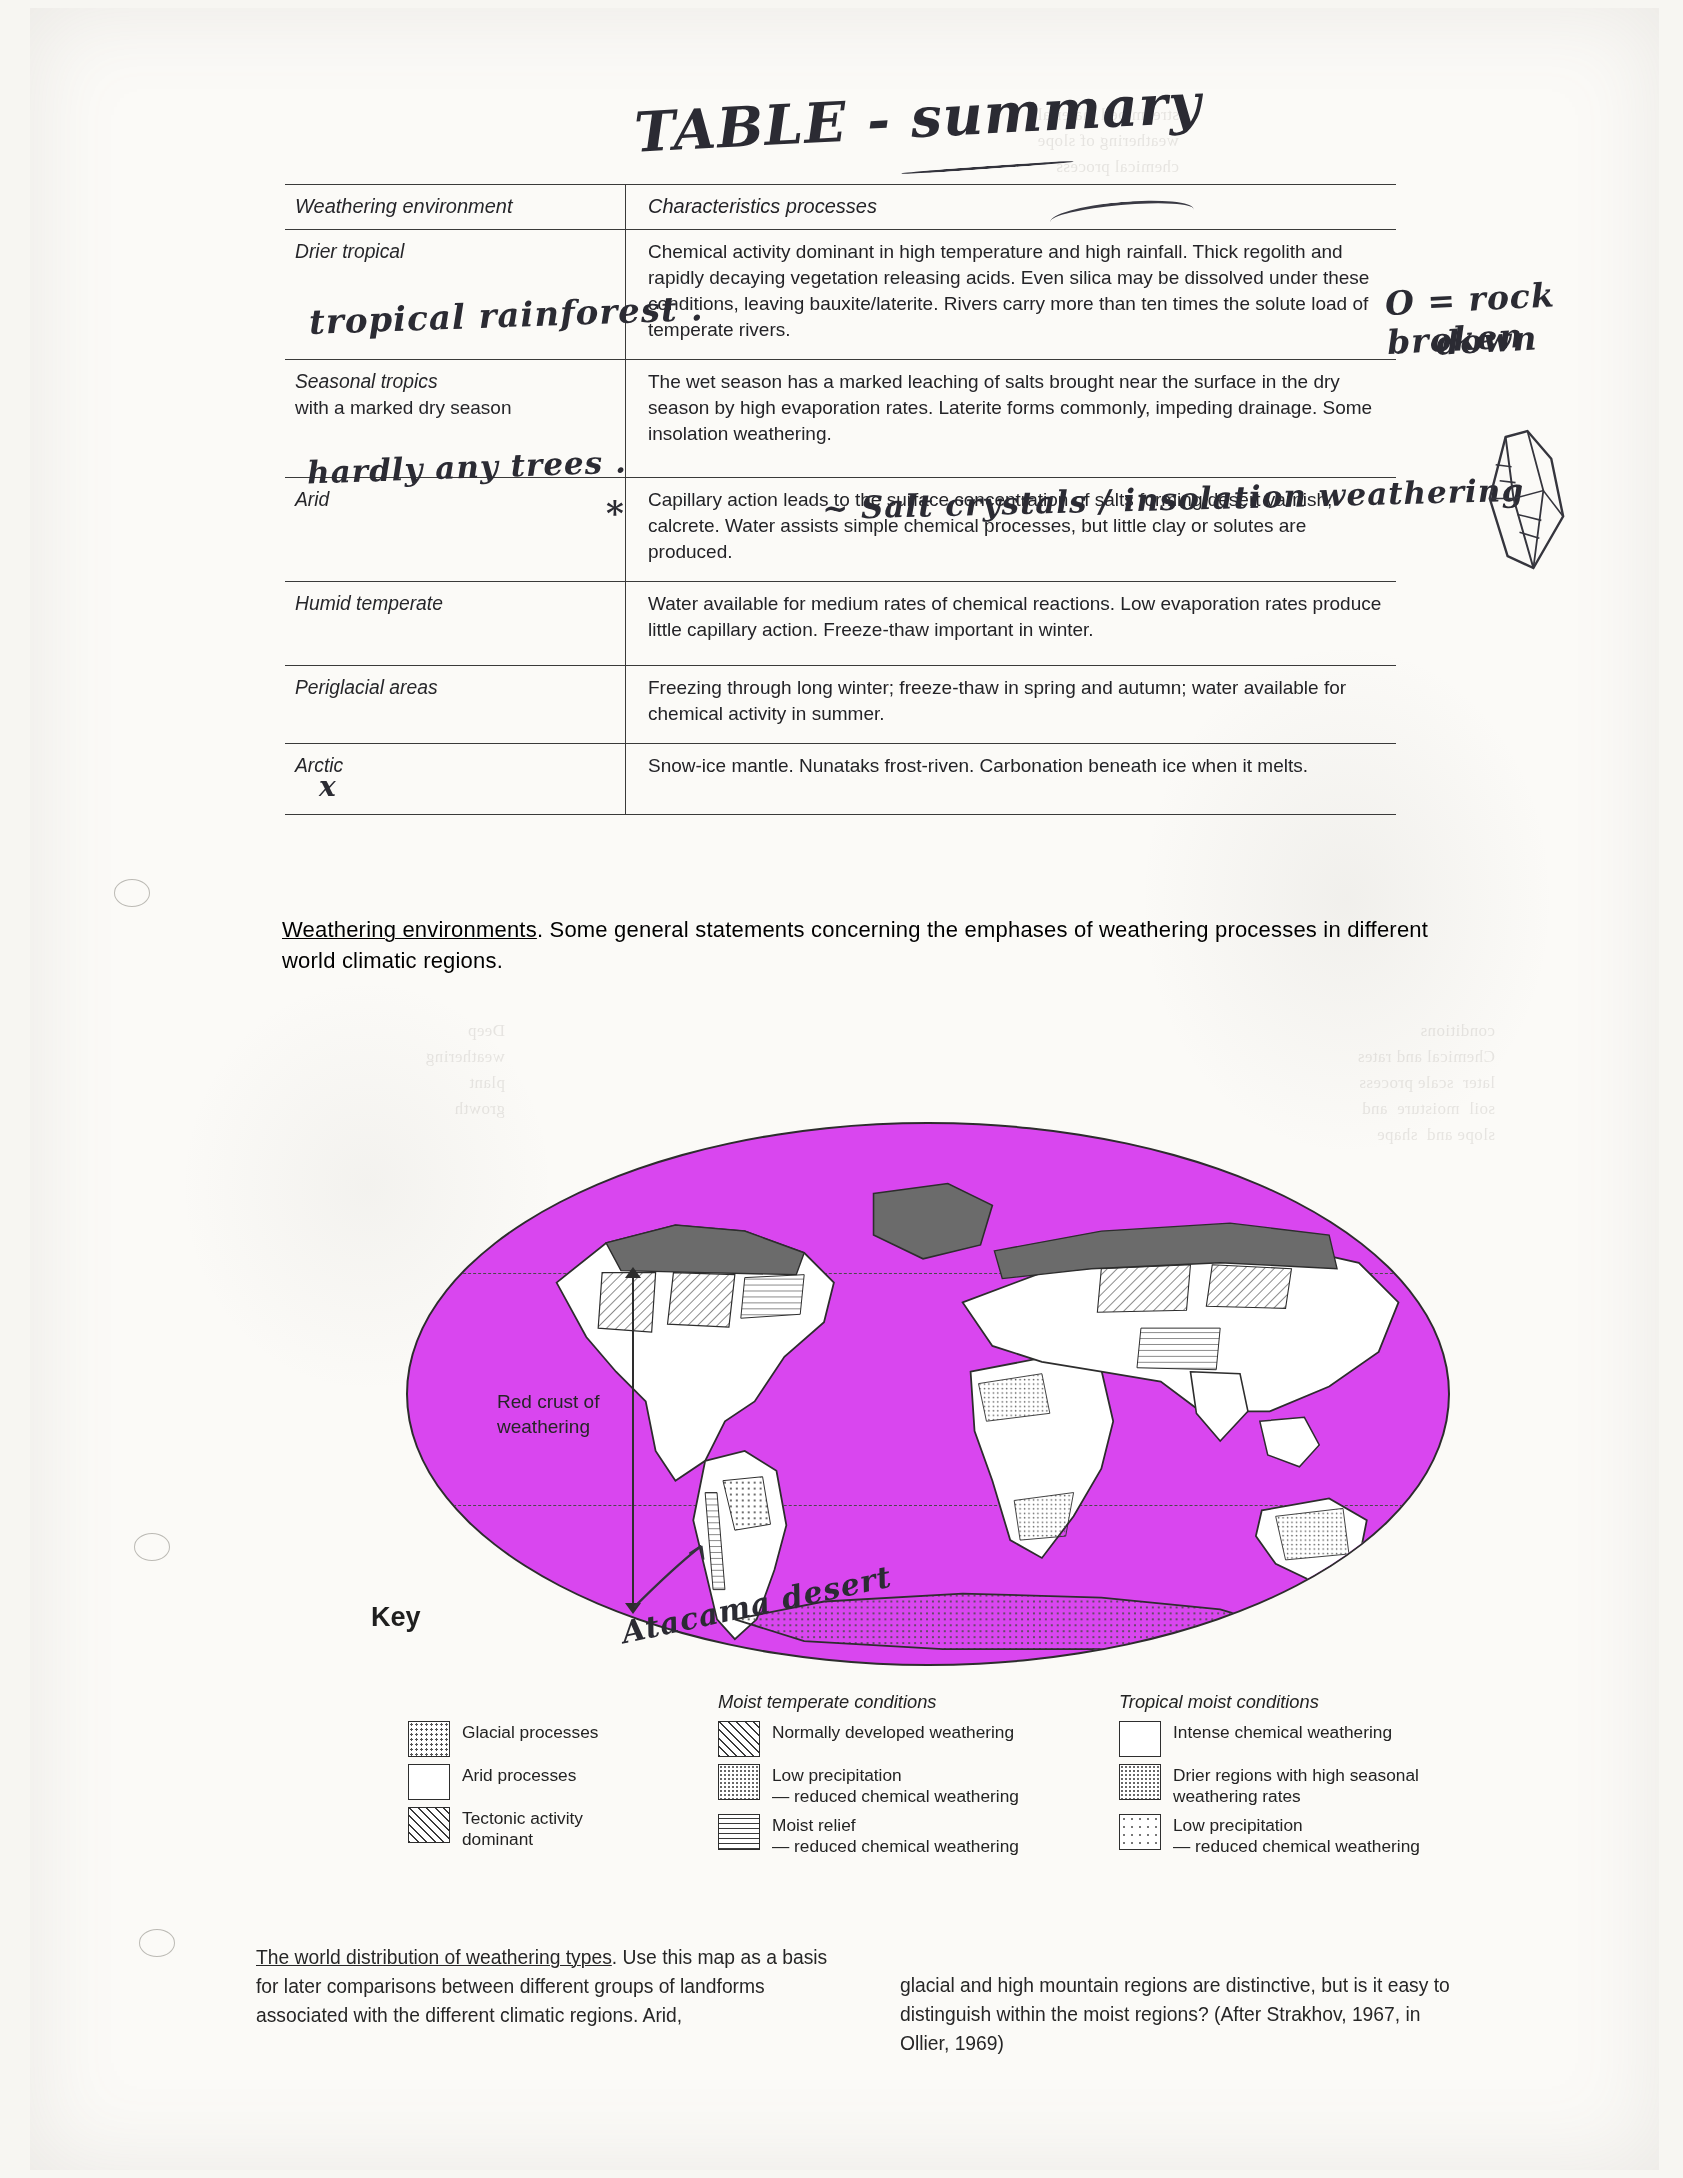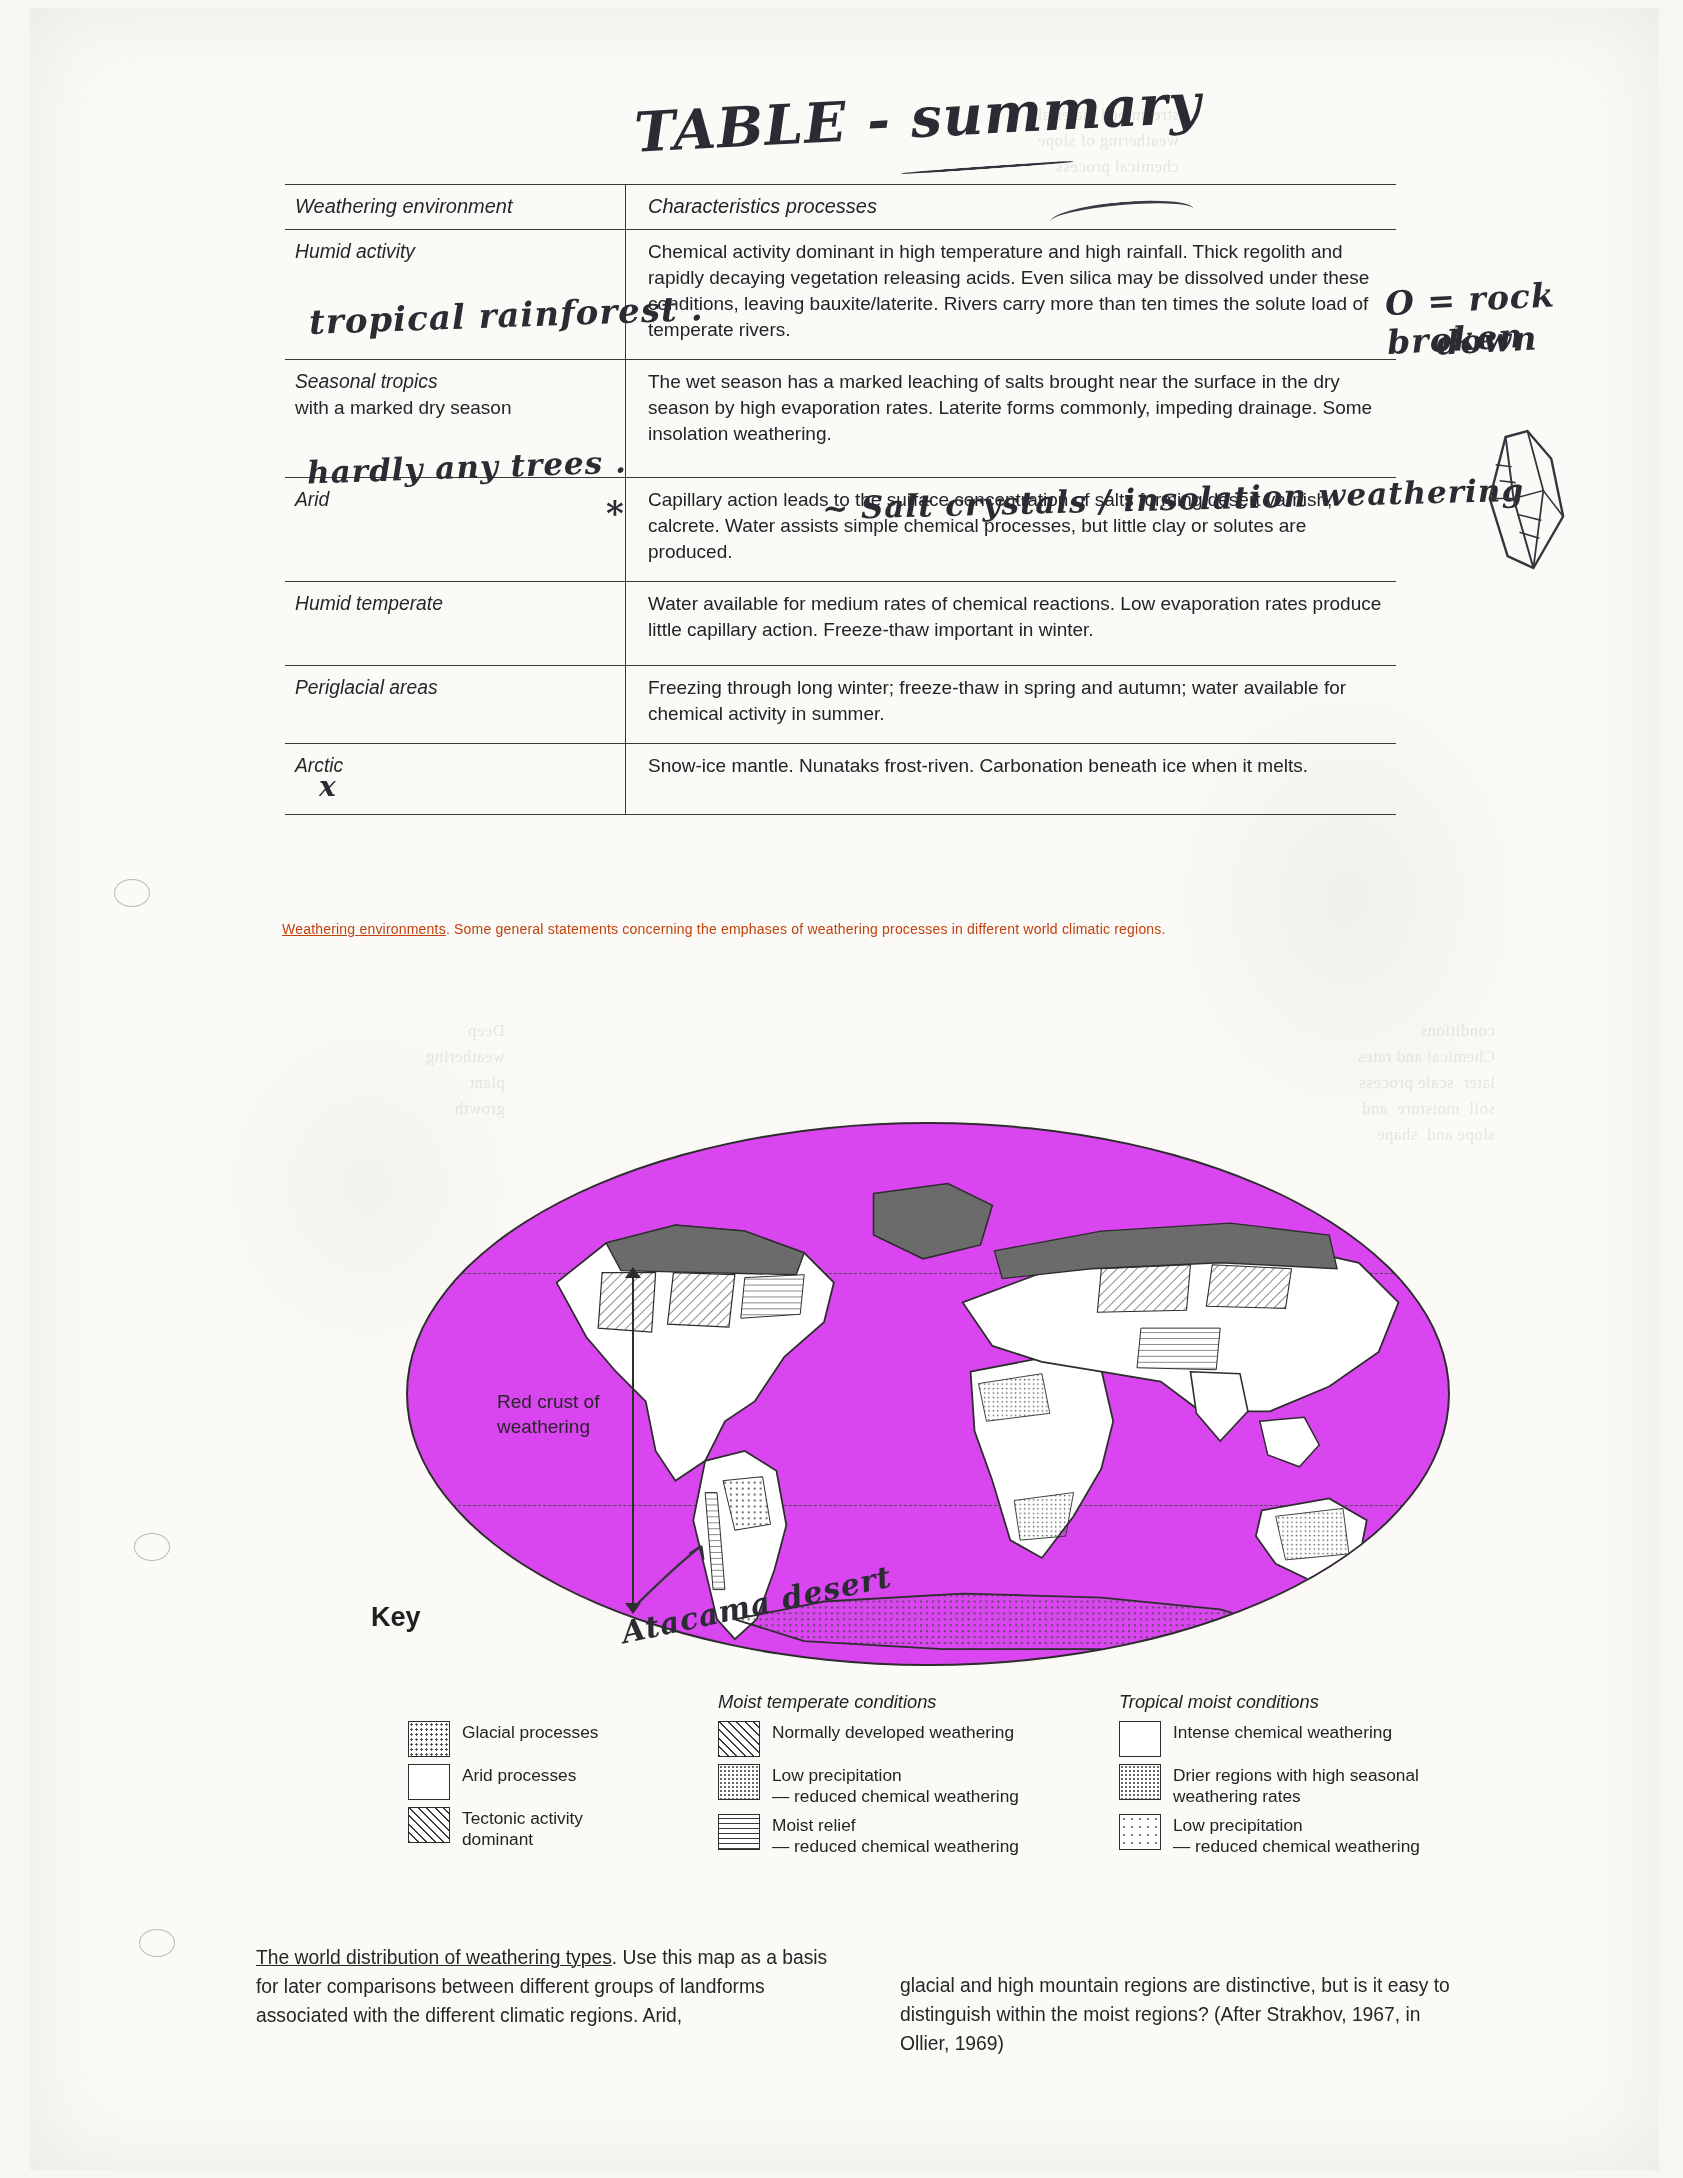--- a/index.html
+++ b/index.html
@@ -105,24 +105,24 @@
     font-size: 19px;
     line-height: 25px;
   }
 
   
   #caption1 {
     position: absolute;
     left: 252px;
     top: 906px;
     width: 1173px;
-    font-size: 14px;
+    font-size: 22px;
     line-height: 31px;
     letter-spacing: 0.2px;
-    color: #c2410c;
+    color: #000000;
   }
   #caption1 .lead { text-decoration: underline; text-decoration-thickness: 1.4px; }
 
   
   #map-block {
     position: absolute;
     left: 267px;
     top: 1104px;
     width: 1148px;
     height: 564px;
@@ -295,21 +295,21 @@
 
     <div id="table-block">
       <table class="tbl">
         <tbody>
             <tr class="hdr">
           <td class="col-env">Weathering environment</td>
           <td class="col-desc">Characteristics processes</td>
         </tr>
         <tr>
           <td class="col-env" style="padding-bottom:69px;">
-            <span>Humid activity</span>
+            <span>Drier tropical</span>
           </td>
           <td class="col-desc">Chemical activity dominant in high temperature and high rainfall. Thick regolith and rapidly decaying vegetation releasing acids. Even silica may be dissolved under these conditions, leaving bauxite/laterite. Rivers carry more than ten times the solute load of temperate rivers.</td>
         </tr>
         <tr>
           <td class="col-env" style="padding-bottom:57px;">
             <span>Seasonal tropics</span>
             <span class="sub">with a marked dry season</span>
           </td>
           <td class="col-desc">The wet season has a marked leaching of salts brought near the surface in the dry season by high evaporation rates. Laterite forms commonly, impeding drainage. Some insolation weathering.</td>
         </tr>

